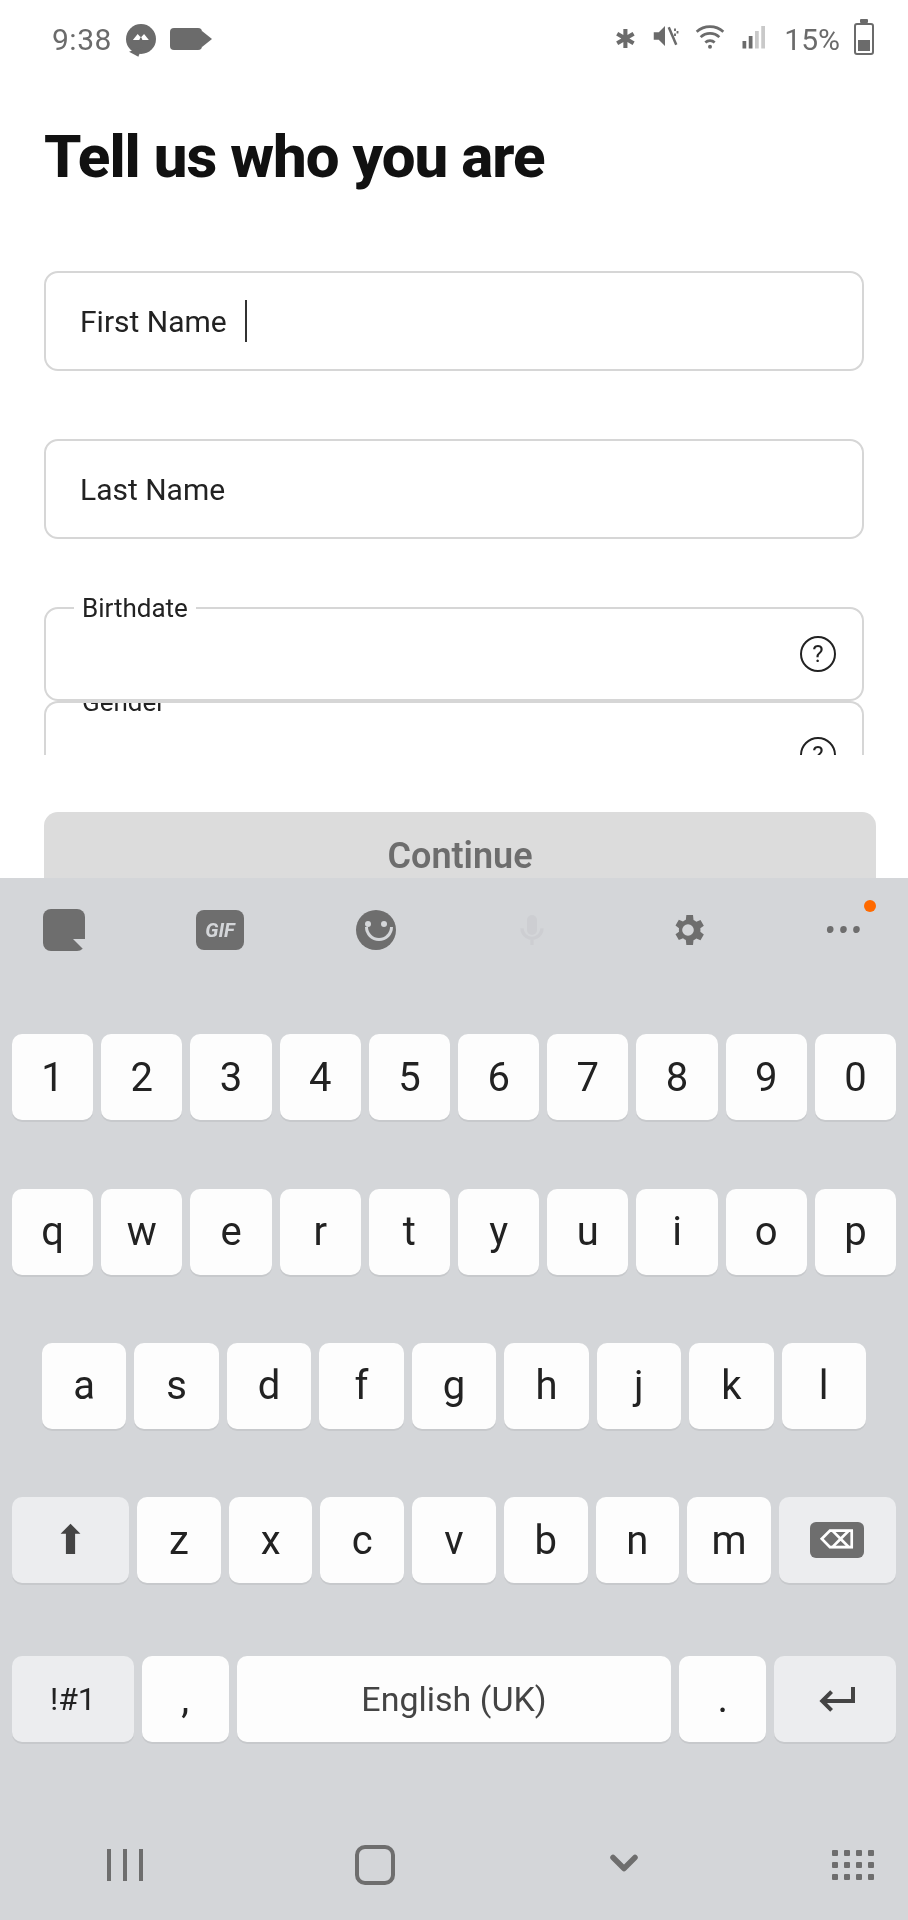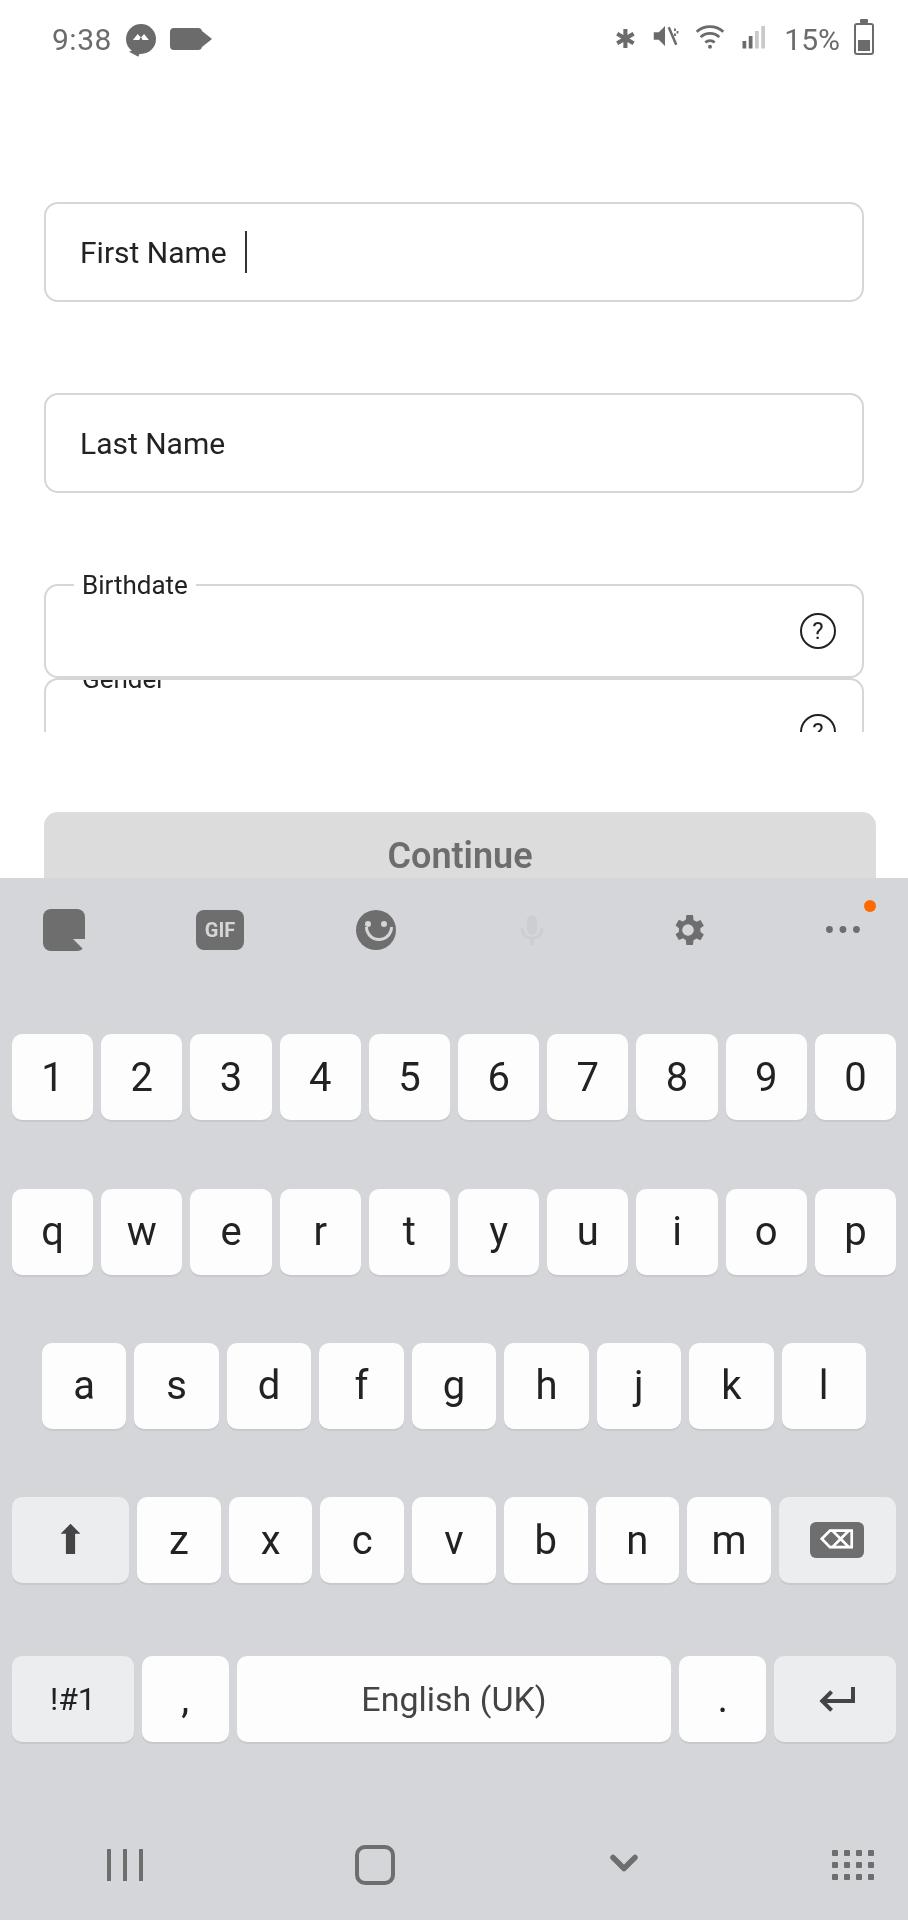--- a/index.html
+++ b/index.html
@@ -20,40 +20,40 @@
   .batt-pct { font-size: 30px; color:#6b6b6b; }
   .batt { width:20px; height:32px; border:2px solid #6b6b6b; border-radius:3px; position:relative; }
   .batt::before { content:""; position:absolute; top:-6px; left:4px; width:8px; height:4px; background:#6b6b6b; border-radius:1px;}
   .batt::after { content:""; position:absolute; bottom:2px; left:2px; right:2px; height:40%; background:#6b6b6b;}
 
   
   .content { padding: 50px 44px 0 44px; }
   .title { font-size: 60px; font-weight: 800; color:#111; letter-spacing:-1px; line-height:1.15; }
 
   .fields { margin-top: 80px; }
-  .field { position: relative; border: 2px solid #d6d6d6; border-radius: 14px; height: 100px; margin-bottom: 91px; display:flex; align-items:center; padding: 0 34px; }
+  .field { position: relative; border: 2px solid #d6d6d6; border-radius: 14px; height: 100px; margin-bottom: 68px; display:flex; align-items:center; padding: 0 34px; }
   .field-plain .label { font-size: 30px; color: #222; }
   .cursor { display:inline-block; width:2px; height:42px; background:#333; margin-left:18px; vertical-align:middle; animation: blink 1.1s steps(1) infinite; }
   @keyframes blink { 0%,49%{opacity:1} 50%,100%{opacity:0} }
 
   .field-floating { position:relative; border:2px solid #d6d6d6; border-radius:14px; height:94px; }
   .field-floating .flabel { position:absolute; top:-16px; left:28px; background:#fff; padding:0 8px; font-size:26px; color:#222; }
   .field-floating .help { position:absolute; right:26px; top:50%; transform:translateY(-50%); width:36px; height:36px; border:2px solid #222; border-radius:50%; display:flex; align-items:center; justify-content:center; font-size:24px; color:#222; }
 
   .field-gender-cut { height:54px; overflow:hidden; margin-bottom:0; border-bottom:none; border-radius:14px 14px 0 0;}
   .field-gender-cut .help { top:auto; bottom:-18px; transform:none; }
 
   
   .continue-wrap { position:absolute; left:44px; right:32px; top:812px; }
   .continue-btn { width:100%; height:88px; display:flex; align-items:center; justify-content:center; background:#dcdcdc; color:#6d6d6d; font-size:36px; font-weight:600; border-radius:14px; }
 
   
   .kbd { position:absolute; left:0; right:0; bottom:0; top:878px; background:#d4d6d9; }
   .kbd-toolbar { display:flex; align-items:center; justify-content:space-between; padding:18px 40px 10px 40px; height:96px; }
-  .kbd-toolbar .kico { width:48px; height:48px; display:flex; align-items:center; justify-content:center; color:#6e6e6e; font-size:34px; }
+  .kbd-toolbar .kico { width:48px; height:48px; display:flex; align-items:center; justify-content:center; color:#6e6e6e; font-size:34px;font-style:italic; }
   .sticker { background:#6e6e6e; border-radius:8px; width:42px; height:42px; position:relative;}
   .sticker::after { content:""; position:absolute; right:-2px; bottom:-2px; width:0;height:0;border-left:14px solid transparent; border-top:14px solid #d4d6d9;}
   .gif { background:#6e6e6e; color:#d4d6d9; font-weight:700; font-size:20px; border-radius:8px; width:52px; height:40px; display:flex;align-items:center;justify-content:center;}
   .smile { width:40px;height:40px;border-radius:50%;background:#6e6e6e;position:relative;}
   .smile::before{content:"";position:absolute;left:9px;top:11px;width:6px;height:6px;background:#d4d6d9;border-radius:50%;box-shadow:16px 0 0 #d4d6d9;}
   .smile::after{content:"";position:absolute;left:9px;bottom:9px;width:22px;height:11px;border:3px solid #d4d6d9;border-top:none;border-radius:0 0 22px 22px;}
   .mic { color:#c9cace; font-size:40px; opacity:0.6;}
   .gear { font-size:40px; color:#6e6e6e;}
   .more { font-size:34px; color:#6e6e6e; position:relative; letter-spacing:2px;}
   .more::after { content:""; position:absolute; top:-6px; right:-8px; width:12px;height:12px; background:#ff6a00; border-radius:50%;}
@@ -119,20 +119,21 @@
           <rect x="12" y="8" width="3" height="14" fill="#c9c9c9"></rect>
           <rect x="17" y="4" width="3" height="18" fill="#c9c9c9"></rect>
         </svg>
     </span>
     <span class="batt-pct">15%</span>
     <span class="batt"></span>
   </div>
 </div>
 
 <div class="content">
+  <h1 class="title">Tell us who you are</h1>
 
   <div class="fields">
     <div class="field field-plain">
       <span class="label">First Name</span>
       <span class="cursor"></span>
     </div>
 
     <div class="field field-plain">
       <span class="label">Last Name</span>
     </div>

